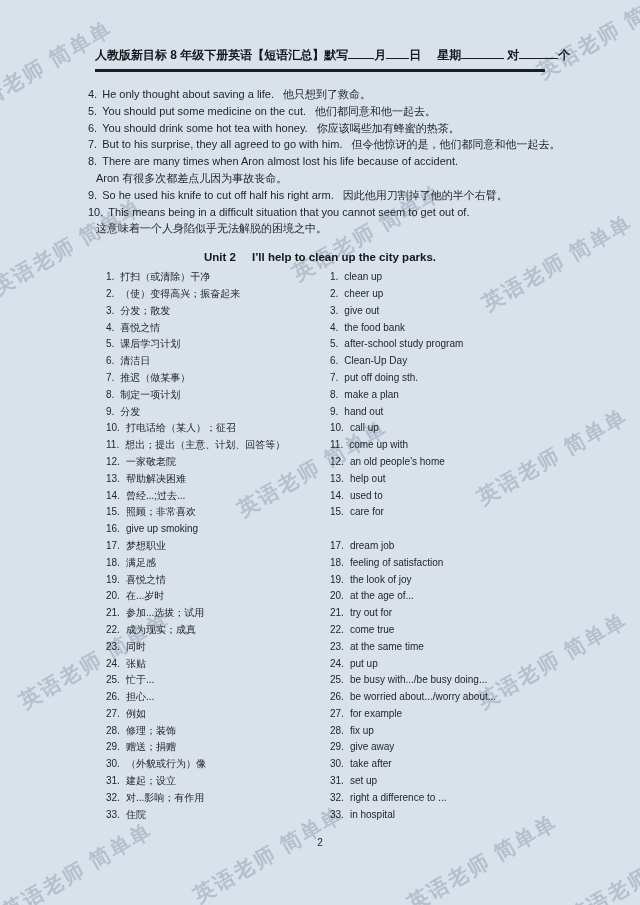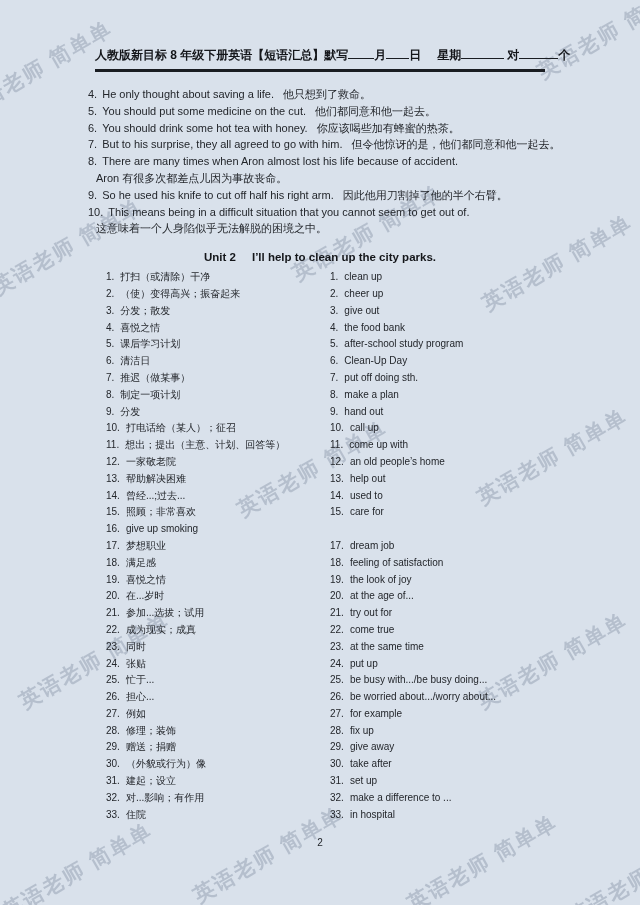--- a/index.html
+++ b/index.html
@@ -221,21 +221,21 @@
       <div class="prow">
         <div class="pleft"><span class="p-num">30.</span><span class="p-zh">（外貌或行为）像</span></div>
         <div class="pright"><span class="p-num">30.</span><span class="p-en">take after</span></div>
       </div>
       <div class="prow">
         <div class="pleft"><span class="p-num">31.</span><span class="p-zh">建起；设立</span></div>
         <div class="pright"><span class="p-num">31.</span><span class="p-en">set up</span></div>
       </div>
       <div class="prow">
         <div class="pleft"><span class="p-num">32.</span><span class="p-zh">对...影响；有作用</span></div>
-        <div class="pright"><span class="p-num">32.</span><span class="p-en">make a difference to ...</span></div>
+        <div class="pright"><span class="p-num">32.</span><span class="p-en">right a difference to ...</span></div>
       </div>
       <div class="prow">
         <div class="pleft"><span class="p-num">33.</span><span class="p-zh">住院</span></div>
         <div class="pright"><span class="p-num">33.</span><span class="p-en">in hospital</span></div>
       </div>
     </div>
 
   <div class="page-num">2</div>
 </div>
 

